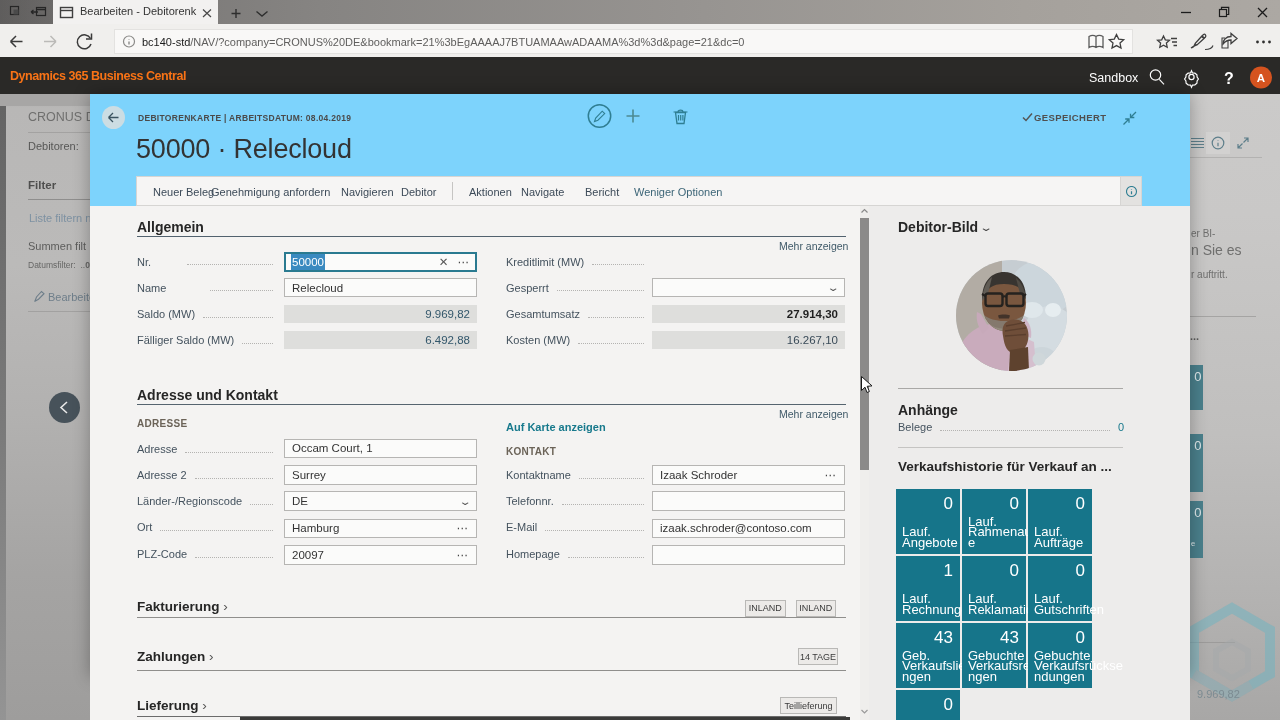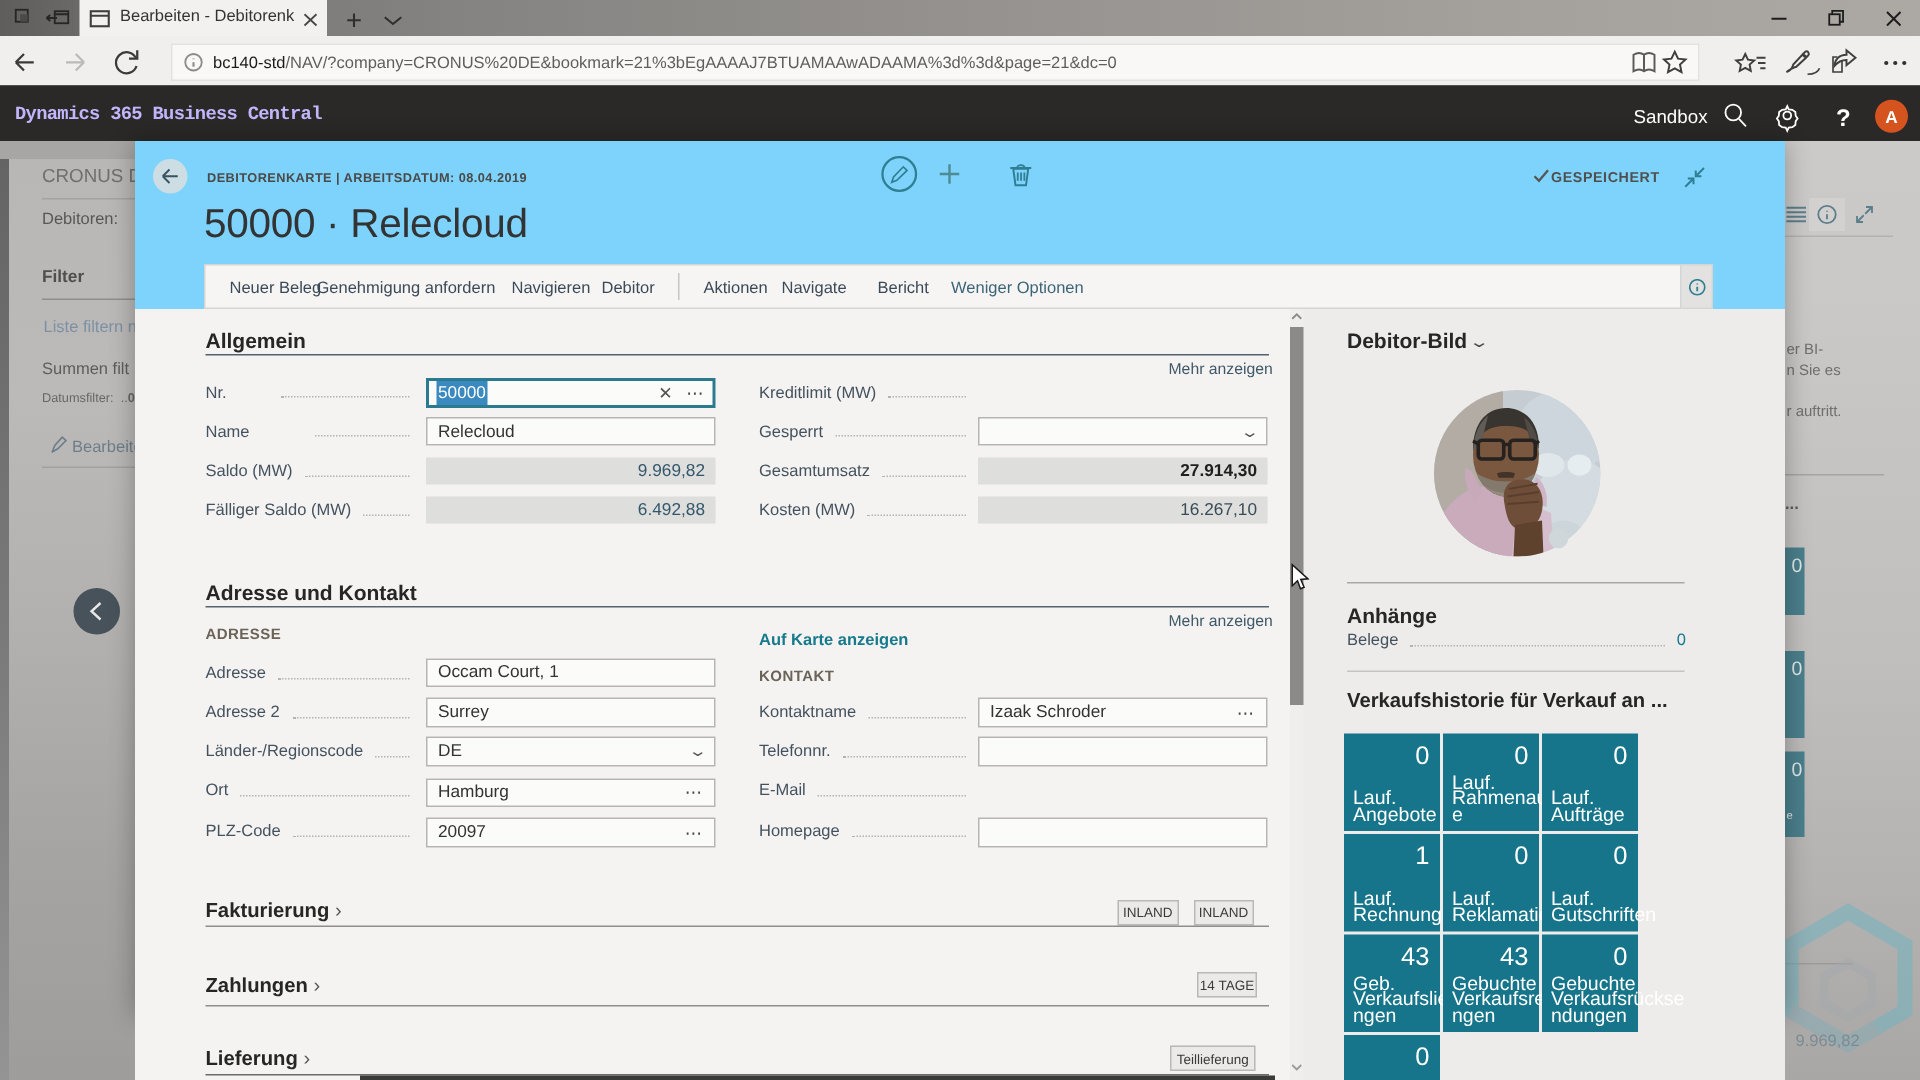--- a/index.html
+++ b/index.html
@@ -84,21 +84,21 @@
     <path d="M1191 48 c3-1 4-3 4.5-5 l6-6.5 2.5 2 -6.5 6 c-2 .5-4.5 2-6.5 3.5 z M1203.5 34.5 c1.5-1 3 1 2 2.5 l-1 1 -2.5-2 z"></path>
     <path d="M1205 49.5 c4 0 7-1 8-4" stroke-width="1.1"></path>
     <path d="M1223 44 c0-4 3-7.5 8-7.5 v-3 l6 5 -6 5 v-3.5 c-3.5 0-6 1.5-8 4 z"></path>
     <path d="M1228 40 v8 h-6 v-10 h3" stroke-width="1.1"></path>
     <circle cx="1257.5" cy="42" r="1.4" fill="#2f2f2f" stroke="none"></circle>
     <circle cx="1263.5" cy="42" r="1.4" fill="#2f2f2f" stroke="none"></circle>
     <circle cx="1269.5" cy="42" r="1.4" fill="#2f2f2f" stroke="none"></circle>
   </g>
 </svg>
 <div class="abs" id="d365"></div>
-<div class="abs t" style="left:10px;top:69px;font-size:12.5px;font-weight:bold;color:#c4b5fd;letter-spacing:-.45px;font-family:Liberation Mono, monospace;">Dynamics 365 Business Central</div>
+<div class="abs t" style="left:10px;top:69px;font-size:12.5px;font-weight:bold;color:#f97316;letter-spacing:-.45px;">Dynamics 365 Business Central</div>
 <div class="abs t" style="left:1089px;top:71px;font-size:12.5px;color:#fff;">Sandbox</div>
 <svg class="abs" style="left:1140px;top:60px" width="140" height="34" viewBox="0 0 140 34">
   <g stroke="#fff" stroke-width="1.4" fill="none">
     <circle cx="15.5" cy="15" r="5.2" stroke-width="1.2"></circle>
     <path d="M19.3 19.3 l4.7 5" stroke-width="1.2"></path>
     <circle cx="51.5" cy="17" r="2.6" stroke-width="1.2"></circle>
     <path d="M51.5 10.7 l1 2.2 2.4 .3 2 1.5 .2 2.4 1.3 1.9 -1.3 1.9 -.2 2.4 -2 1.5 -2.4 .3 -1 2.2 -1-2.2 -2.4-.3 -2-1.5 -.2-2.4 -1.3-1.9 1.3-1.9 .2-2.4 2-1.5 2.4-.3 z" stroke-width="1.2"></path>
   </g>
   <text x="84" y="24" font-size="16" font-weight="bold" fill="#fff" font-family="Liberation Sans">?</text>
   <circle cx="121" cy="17.5" r="11" fill="#d5531f"></circle>
@@ -131,21 +131,21 @@
       <rect x="16" y="0" width="24" height="22" fill="#d2d1d0"></rect>
       <g stroke="#5d7e8a" stroke-width="1.2" fill="none">
         <path d="M1 6.5 h13 M1 9.5 h13 M1 12.5 h13 M1 15.5 h13"></path>
         <circle cx="28" cy="11" r="5.8"></circle>
         <path d="M28 8.5 v.6 m0 1.7 v3.4"></path>
         <path d="M48 16 l4.5-4.5 m-4.5 .5 v4 h4 M58 6 l-4.5 4.5 m4.5 -.5 v-4 h-4"></path>
       </g>
     </svg>
     <div class="abs" style="left:0;top:63px;width:72px;border-top:1px solid #b3b2b1;"></div>
     <div class="abs dtxt" style="left:1px;top:134px;font-size:10px;">er BI-</div>
-    <div class="abs dtxt" style="left:1px;top:148px;font-size:10px;">n Sie es</div>
+    <div class="abs dtxt" style="left:1px;top:148px;font-size:14px;">n Sie es</div>
     <div class="abs dtxt" style="left:1px;top:175px;font-size:10px;">r auftritt.</div>
     <div class="abs" style="left:0;top:222px;width:66px;border-top:1px solid #a5a4a3;"></div>
     <div class="abs" style="left:0px;top:236px;font-size:11px;font-weight:bold;color:#5a5a59;">...</div>
     <div class="abs" style="left:0;top:271px;width:12.5px;height:45px;background:#4a7f8b;color:#dfe7e9;font-size:13px;">
         <span style="position:absolute;right:1px;top:4px;">0</span>
       </div>
     <div class="abs" style="left:0;top:340px;width:12.5px;height:58px;background:#4a7f8b;color:#dfe7e9;font-size:13px;">
         <span style="position:absolute;right:1px;top:4px;">0</span>
       </div>
     <div class="abs" style="left:0;top:407px;width:12.5px;height:57px;background:#4a7f8b;color:#dfe7e9;font-size:13px;">
@@ -292,20 +292,21 @@
     <div class="abs row" style="left:416px;top:423px;width:146px;height:20px;">
         <span class="lbl">E-Mail</span>
         <span class="dots"></span>
       </div>
     <div class="abs row" style="left:416px;top:450px;width:146px;height:20px;">
         <span class="lbl">Homepage</span>
         <span class="dots"></span>
       </div>
     <div class="abs fld" style="left:562px;top:371px;width:193px;height:19.5px;">Izaak Schroder<span style="margin-left:auto;color:#444;letter-spacing:1px;">⋯</span></div>
     <div class="abs fld" style="left:562px;top:397.3px;width:193px;height:19.5px;"></div>
+    <div class="abs fld" style="left:562px;top:424.5px;width:193px;height:19.5px;">izaak.schroder@contoso.com</div>
     <div class="abs fld" style="left:562px;top:451.3px;width:193px;height:19.5px;"></div>
     <div class="abs" style="left:47px;top:505px;font-size:13.5px;font-weight:bold;color:#262626;">Fakturierung <span class="chev" style="font-weight:normal;">›</span></div>
     <div class="abs tag" style="left:655px;top:505.5px;width:40.5px;height:17px;">INLAND</div>
     <div class="abs tag" style="left:705.5px;top:505.5px;width:40.5px;height:17px;">INLAND</div>
     <div class="abs" style="left:47px;top:522.5px;width:709px;border-top:1px solid #8f8e8c;"></div>
     <div class="abs" style="left:47px;top:554.5px;font-size:13.5px;font-weight:bold;color:#262626;">Zahlungen <span class="chev" style="font-weight:normal;">›</span></div>
     <div class="abs tag" style="left:708px;top:554px;width:40px;height:17px;">14 TAGE</div>
     <div class="abs" style="left:47px;top:576px;width:709px;border-top:1px solid #8f8e8c;"></div>
     <div class="abs" style="left:47px;top:603.5px;font-size:13.5px;font-weight:bold;color:#262626;">Lieferung <span class="chev" style="font-weight:normal;">›</span></div>
     <div class="abs tag" style="left:690px;top:603px;width:57px;height:17px;">Teillieferung</div>

